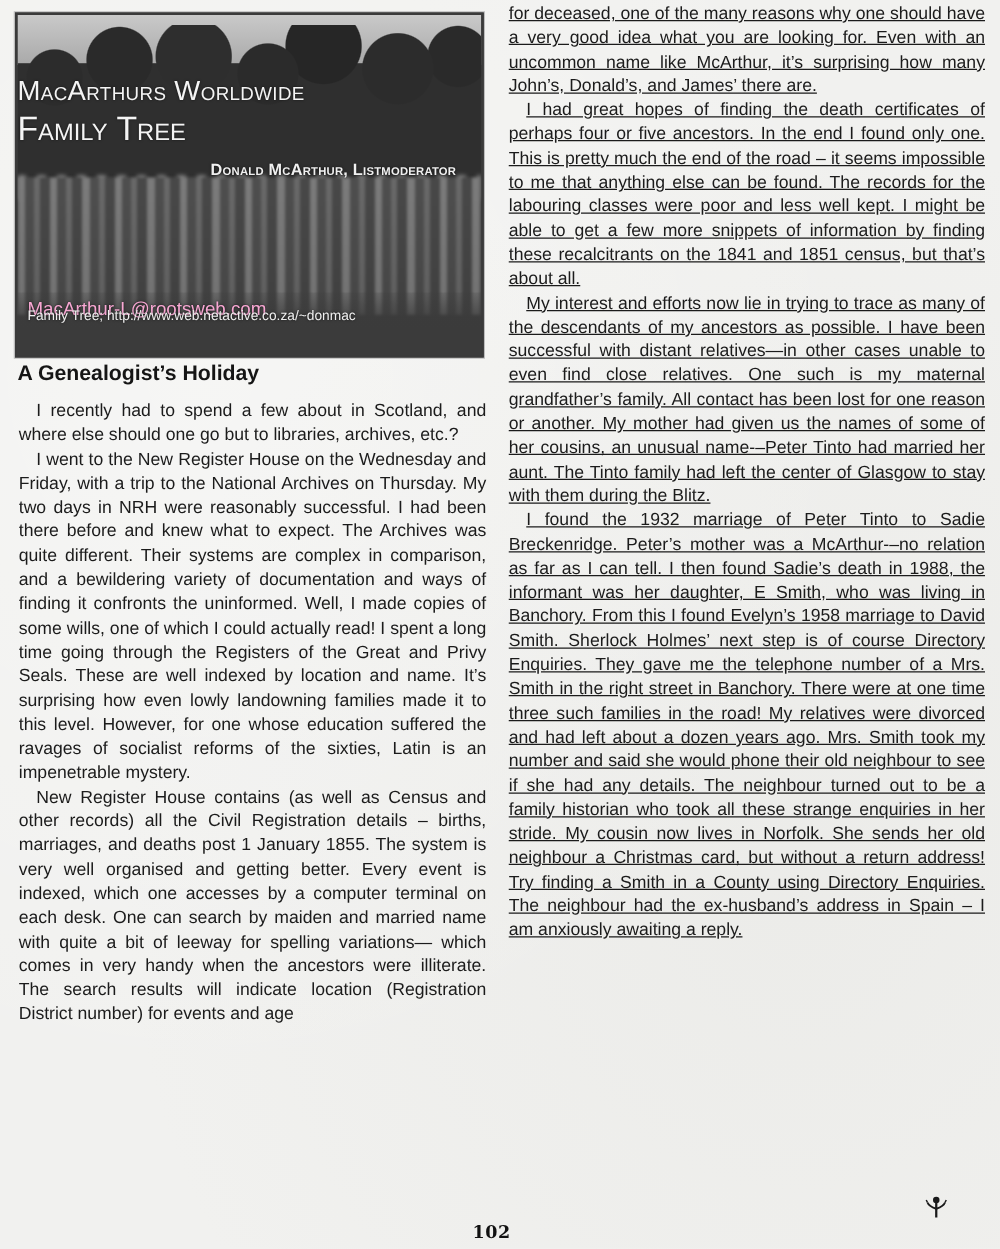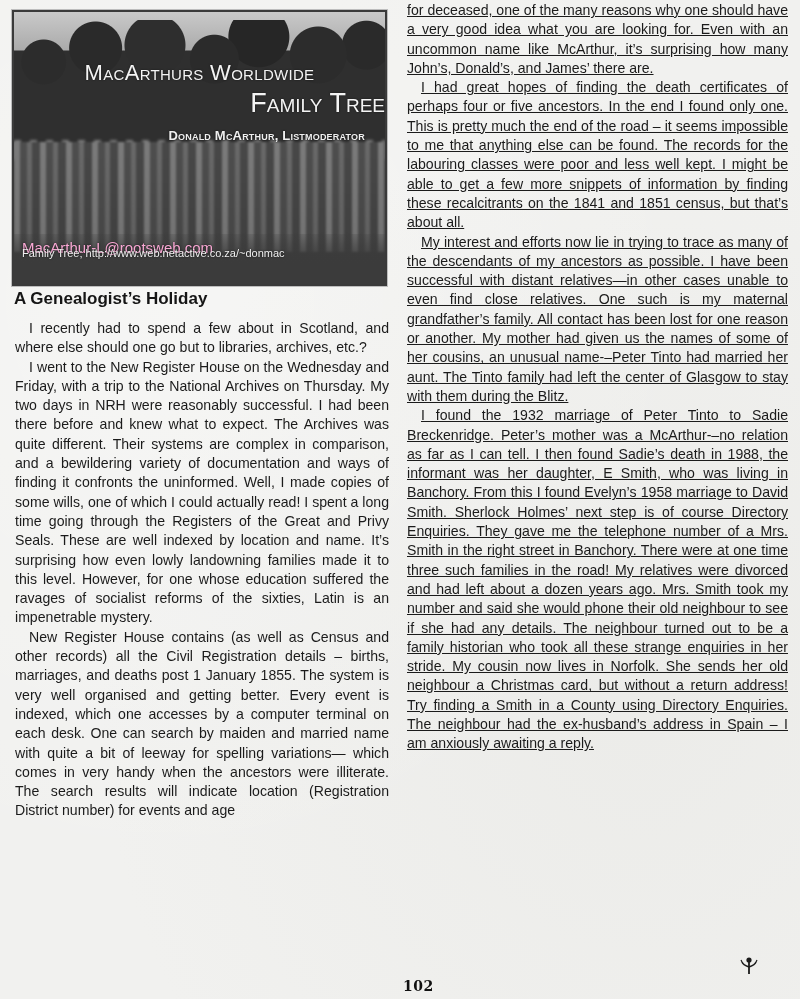--- a/index.html
+++ b/index.html
@@ -74,34 +74,34 @@
     .photo-ground {
       position: absolute;
       left: 0; right: 0; bottom: 0;
       height: 50px;
       background: linear-gradient(rgba(60,60,60,0.2), #3b3b3b 60%);
     }
     .banner-title {
       position: absolute;
       left: 0; right: 0;
       top: 48px;
-      text-align: center;
+      text-align: left;
       color: #f4f4f4;
       font-family: "Liberation Sans", sans-serif;
       font-variant: small-caps;
       font-size: 22px;
       letter-spacing: 0.3px;
       line-height: 26px;
       text-shadow: 0 0 2px rgba(0,0,0,0.6);
     }
     .banner-subtitle {
       position: absolute;
       left: 0; right: 0;
       top: 76px;
-      text-align: right;
+      text-align: left;
       color: #f4f4f4;
       font-variant: small-caps;
       font-size: 27px;
       line-height: 30px;
       text-shadow: 0 0 2px rgba(0,0,0,0.6);
     }
     .banner-moderator {
       position: absolute;
       right: 20px;
       top: 116px;
@@ -174,21 +174,20 @@
     }
     .page-number {
       position: absolute;
       left: 378px;
       top: 978px;
       font-family: "DejaVu Serif", serif;
       font-weight: bold;
       font-size: 14px;
       color: #111;
       letter-spacing: 0.5px;
-      margin-left: 25px;
     }
   </style>
 </head>
 <body>
 
 <div class="page">
 
   <div class="banner">
     <div class="photo-sky"></div>
     <div class="photo-trees"></div>

